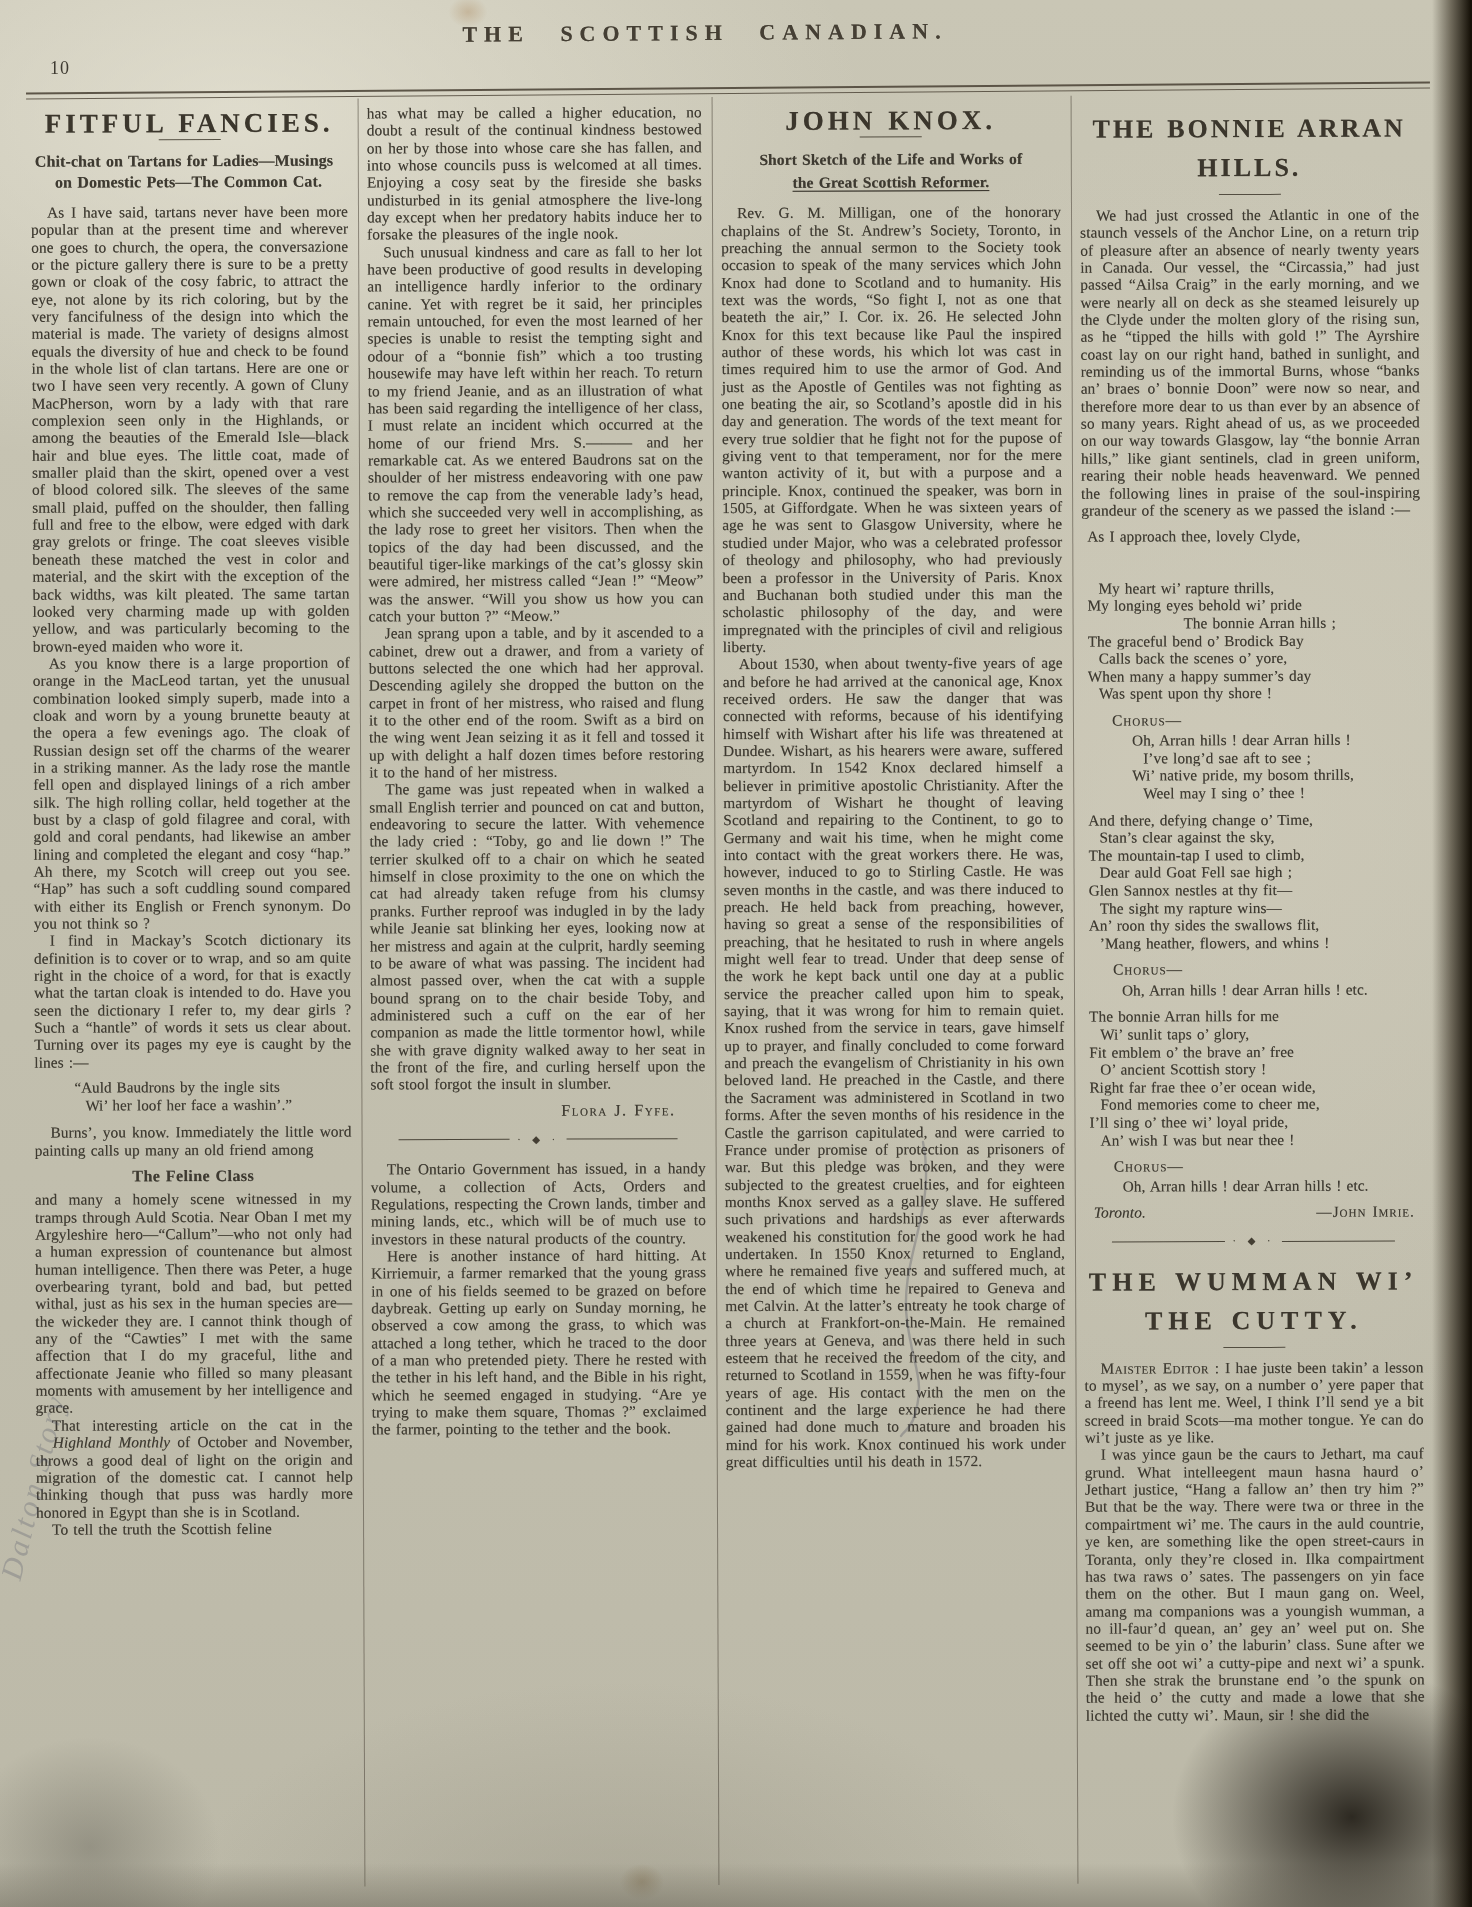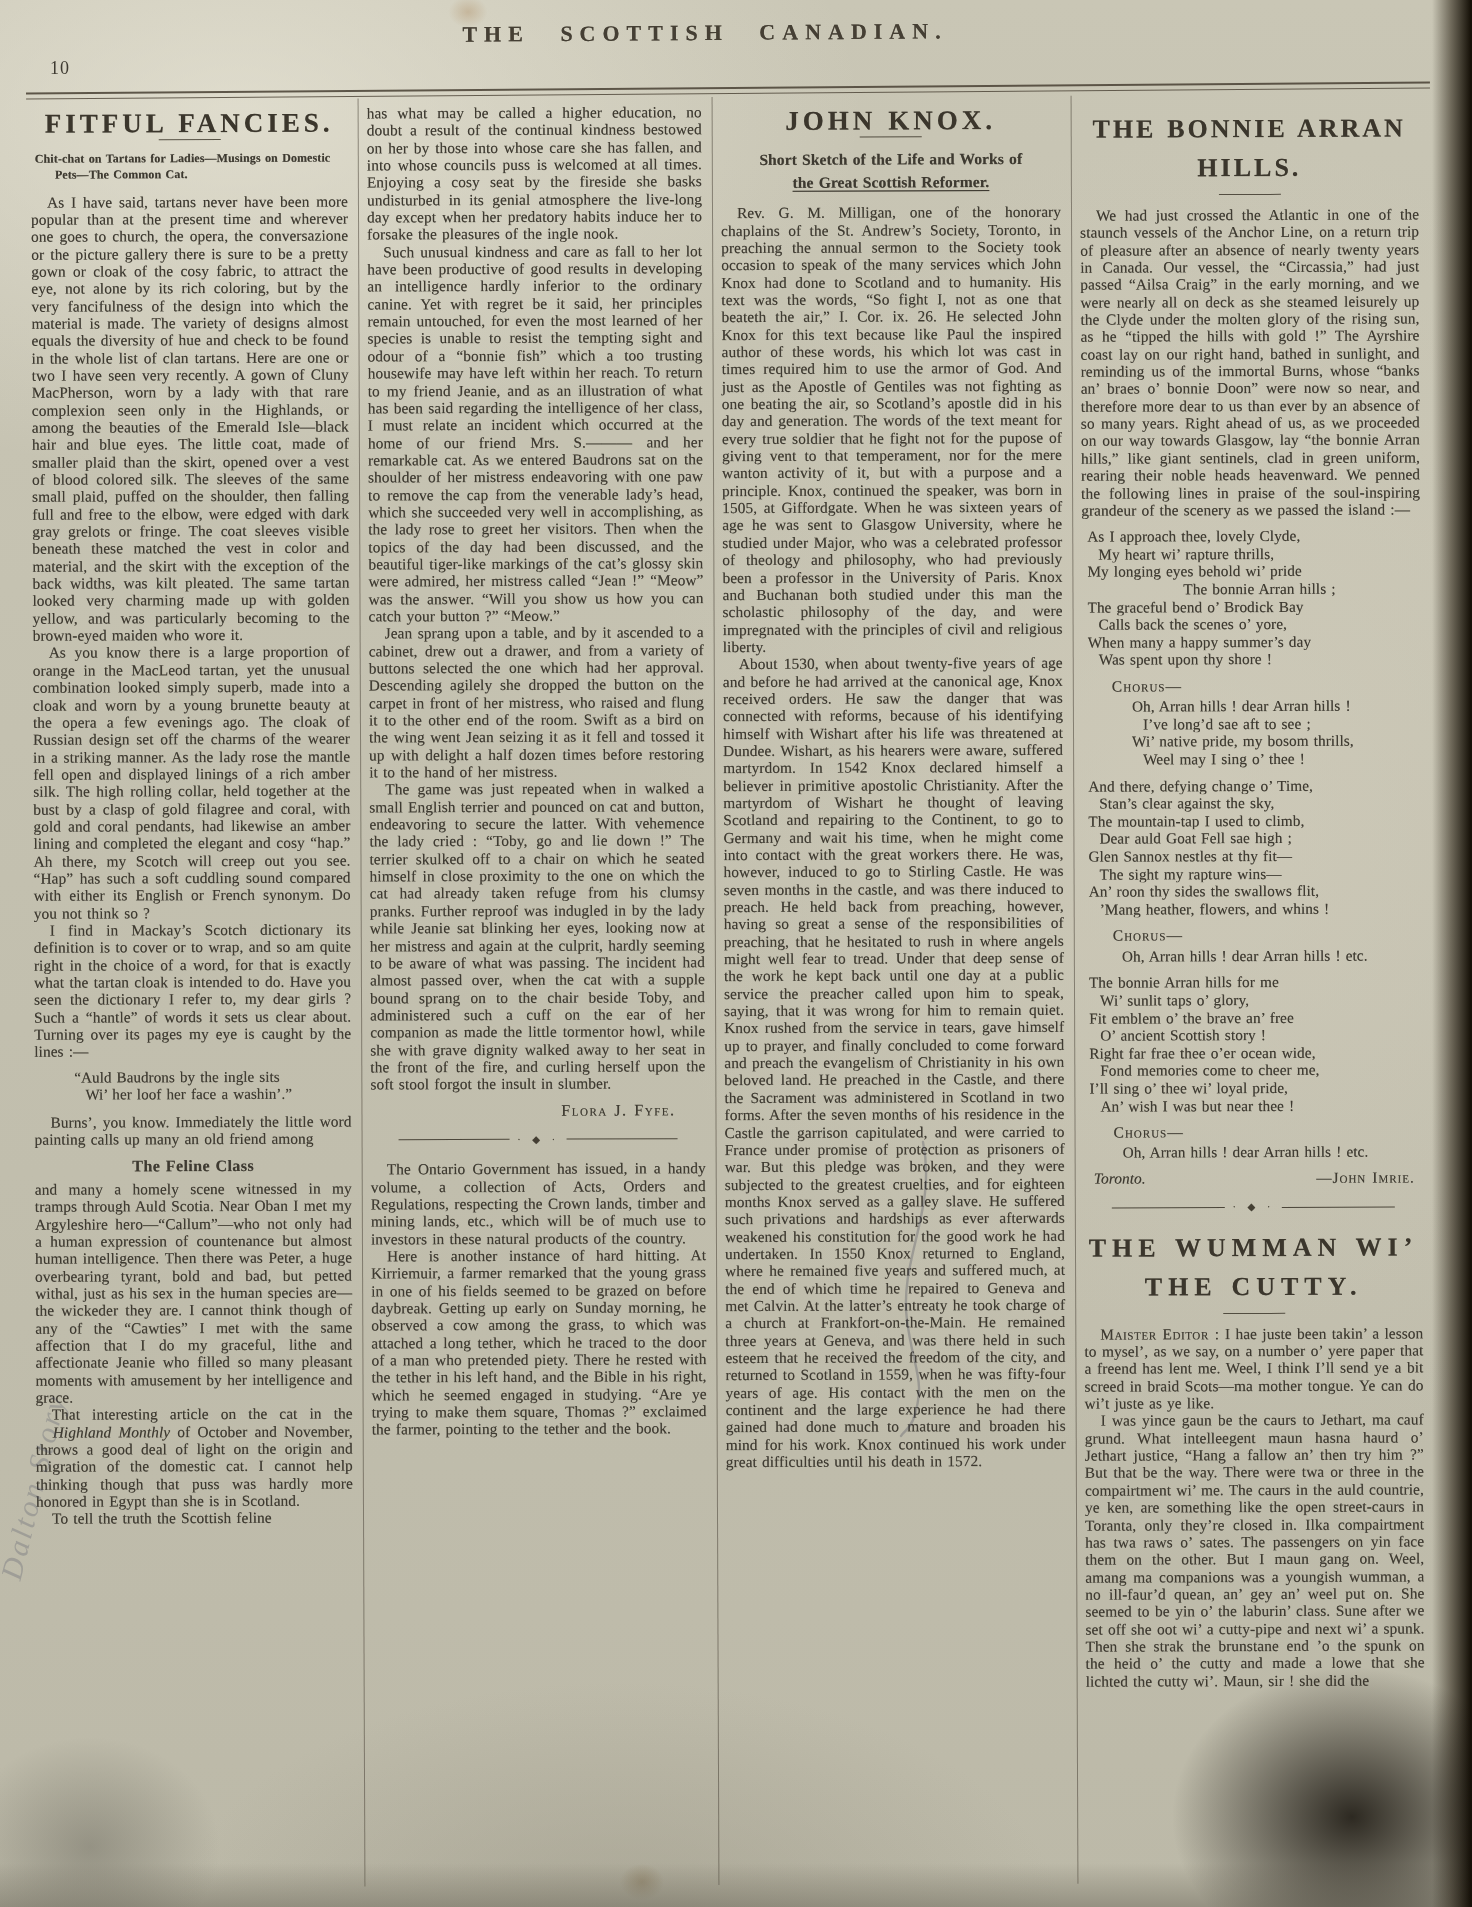--- a/index.html
+++ b/index.html
@@ -38,21 +38,21 @@
     font-size:15.3px;line-height:17.35px;letter-spacing:.1px;word-spacing:1.2px;
     text-shadow:.2px .2px .45px rgba(62,58,49,.55);}
   .col-1{flex:0 0 335px;} .col-2{flex:0 0 354px;} .col-3{flex:0 0 359px;} .col-4{flex:1;}
   .col + .col{border-left:1px solid rgba(74,68,56,.55);}
 
   .heading{text-align:center;font-weight:bold;color:#3b362c;}
   .h-one{font-size:27px;letter-spacing:4px;margin:10px 0 4px;}
   .h-two{font-size:26px;letter-spacing:3px;line-height:1.5;margin:8px 0 2px;}
   .h-spaced{letter-spacing:6px;font-weight:600;}
   .hrule{width:62px;margin:7px auto 11px;border-top:1.6px solid rgba(62,56,45,.85);}
-  .subhead{font-weight:bold;font-size:12px;line-height:1.3;margin:2px 0 10px;
+  .subhead{font-weight:bold;font-size:16px;line-height:1.3;margin:2px 0 10px;
     padding-left:24px;text-indent:-20px;}
   .subhead-center{text-align:center;font-weight:bold;font-size:15.5px;line-height:1.45;
     margin:0 0 10px;}
   .minor-subhead{text-align:center;font-weight:bold;font-size:16px;margin:9px 0 6px;letter-spacing:.4px;}
   .para{margin:0;text-indent:16px;text-align:justify;}
   .para.cont{text-indent:0;}
   .verse{margin:9px 0 5px 12px;line-height:17.6px;}
   .quote-verse{margin:9px 0 9px 40px;font-size:15px;}
   .poem{font-size:15.2px;margin-left:6px;}
   .chorus{margin-top:2px;}
@@ -118,21 +118,21 @@
       <div class="subhead-center"><span>Short Sketch of the Life and Works of</span><br><span class="r-u">the Great Scottish Reformer.</span></div>
       <p class="para">Rev. G. M. Milligan, one of the honorary chaplains of the St. Andrew’s Society, Toronto, in preaching the annual sermon to the Society took occasion to speak of the many services which John Knox had done to Scotland and to humanity. His text was the words, “So fight I, not as one that beateth the air,” I. Cor. ix. 26. He selected John Knox for this text because like Paul the inspired author of these words, his which lot was cast in times required him to use the armor of God. And just as the Apostle of Gentiles was not fighting as one beating the air, so Scotland’s apostle did in his day and generation. The words of the text meant for every true soldier that he fight not for the pupose of giving vent to that temperament, nor for the mere wanton activity of it, but with a purpose and a principle. Knox, continued the speaker, was born in 1505, at Giffordgate. When he was sixteen years of age he was sent to Glasgow University, where he studied under Major, who was a celebrated professor of theology and philosophy, who had previously been a professor in the University of Paris. Knox and Buchanan both studied under this man the scholastic philosophy of the day, and were impregnated with the principles of civil and religious liberty.</p>
       <p class="para">About 1530, when about twenty-five years of age and before he had arrived at the canonical age, Knox received orders. He saw the danger that was connected with reforms, because of his identifying himself with Wishart after his life was threatened at Dundee. Wishart, as his hearers were aware, suffered martyrdom. In 1542 Knox declared himself a believer in primitive apostolic Christianity. After the martyrdom of Wishart he thought of leaving Scotland and repairing to the Continent, to go to Germany and wait his time, when he might come into contact with the great workers there. He was, however, induced to go to Stirling Castle. He was seven months in the castle, and was there induced to preach. He held back from preaching, however, having so great a sense of the responsibilities of preaching, that he hesitated to rush in where angels might well fear to tread. Under that deep sense of the work he kept back until one day at a public service the preacher called upon him to speak, saying, that it was wrong for him to remain quiet. Knox rushed from the service in tears, gave himself up to prayer, and finally concluded to come forward and preach the evangelism of Christianity in his own beloved land. He preached in the Castle, and there the Sacrament was administered in Scotland in two forms. After the seven months of his residence in the Castle the garrison capitulated, and were carried to France under promise of protection as prisoners of war. But this pledge was broken, and they were subjected to the greatest cruelties, and for eighteen months Knox served as a galley slave. He suffered such privations and hardships as ever afterwards weakened his constitution for the good work he had undertaken. In 1550 Knox returned to England, where he remained five years and suffered much, at the end of which time he repaired to Geneva and met Calvin. At the latter’s entreaty he took charge of a church at Frankfort-on-the-Main. He remained three years at Geneva, and was there held in such esteem that he received the freedom of the city, and returned to Scotland in 1559, when he was fifty-four years of age. His contact with the men on the continent and the large experience he had there gained had done much to mature and broaden his mind for his work. Knox continued his work under great difficulties until his death in 1572.</p>
     </div>
   <div class="col col-4">
       <div class="heading h-two">THE BONNIE ARRAN HILLS.</div>
       <div class="hrule"></div>
       <p class="para">We had just crossed the Atlantic in one of the staunch vessels of the Anchor Line, on a return trip of pleasure after an absence of nearly twenty years in Canada. Our vessel, the “Circassia,” had just passed “Ailsa Craig” in the early morning, and we were nearly all on deck as she steamed leisurely up the Clyde under the molten glory of the rising sun, as he “tipped the hills with gold !” The Ayrshire coast lay on our right hand, bathed in sunlight, and reminding us of the immortal Burns, whose “banks an’ braes o’ bonnie Doon” were now so near, and therefore more dear to us than ever by an absence of so many years. Right ahead of us, as we proceeded on our way towards Glasgow, lay “the bonnie Arran hills,” like giant sentinels, clad in green uniform, rearing their noble heads heavenward. We penned the following lines in praise of the soul-inspiring grandeur of the scenery as we passed the island :—</p>
       <div class="verse poem">
         <div class="vline" style="padding-left: 0px;">As I approach thee, lovely Clyde,</div>
-        <div class="vline" style="padding-left: 11px;">My heart wi’ rapture thrills,</div>
+        <div class="vline" style="padding-left: 11px; margin-top: 34px;">My heart wi’ rapture thrills,</div>
         <div class="vline" style="padding-left: 0px;">My longing eyes behold wi’ pride</div>
         <div class="vline" style="padding-left: 11px; text-align: center;">The bonnie Arran hills ;</div>
         <div class="vline" style="padding-left: 0px;">The graceful bend o’ Brodick Bay</div>
         <div class="vline" style="padding-left: 11px;">Calls back the scenes o’ yore,</div>
         <div class="vline" style="padding-left: 0px;">When many a happy summer’s day</div>
         <div class="vline" style="padding-left: 11px;">Was spent upon thy shore !</div>
       </div>
       <div class="chorus-label">Chorus—</div>
       <div class="verse poem chorus">
         <div class="vline" style="padding-left: 44px;">Oh, Arran hills ! dear Arran hills !</div>

